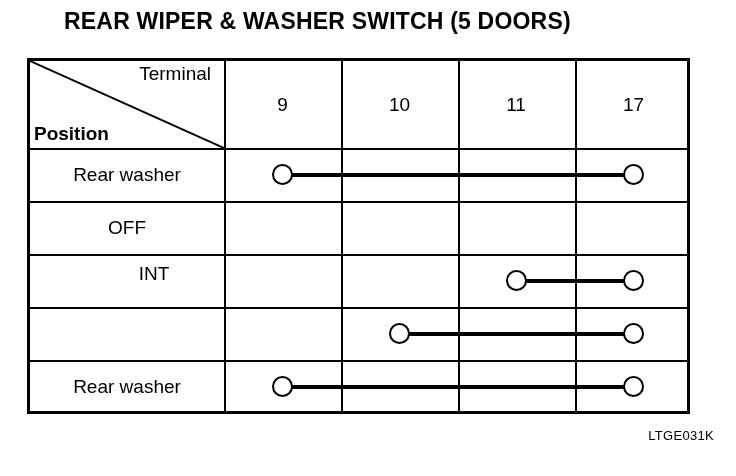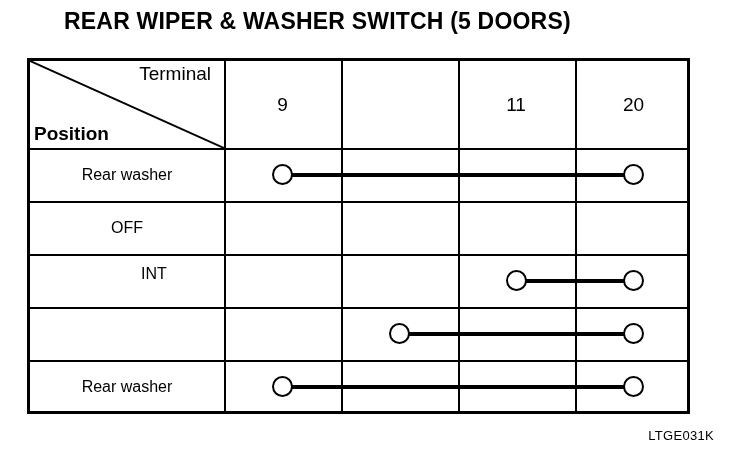--- a/index.html
+++ b/index.html
@@ -99,21 +99,21 @@
   }
 
   
   .row-label {
     position: absolute;
     left: 0;
     width: 194px;
     display: flex;
     align-items: center;
     justify-content: center;
-    font-size: 16px;
+    font-size: 19px;
   }
 
   
   .node {
     position: absolute;
     width: 21px;
     height: 21px;
     margin-left: -10.5px;
     margin-top: -10.5px;
     border: 2.5px solid #000;
@@ -156,22 +156,23 @@
   <div class="vline" style="left: 194px;"></div>
       <div class="vline" style="left: 311px;"></div>
       <div class="vline" style="left: 428px;"></div>
       <div class="vline" style="left: 545px;"></div>
       <div class="hline" style="top: 87px;"></div>
       <div class="hline" style="top: 140px;"></div>
       <div class="hline" style="top: 193px;"></div>
       <div class="hline" style="top: 246px;"></div>
       <div class="hline" style="top: 299px;"></div>
       <div class="col-head" style="left: 194px; width: 117px;">9</div>
+      <div class="col-head" style="left: 311px; width: 117px;">10</div>
       <div class="col-head" style="left: 428px; width: 116px;">11</div>
-      <div class="col-head" style="left: 545px; width: 117px;">20</div>
+      <div class="col-head" style="left: 545px; width: 117px;">17</div>
       <div class="row-label" style="top: 87px; height: 53px;">Rear washer</div>
       <div class="wire" style="left: 252.5px; width: 351px; top: 113.5px;"></div>
       <div class="node" style="left: 252.5px; top: 113.5px;"></div>
       <div class="node" style="left: 603.5px; top: 113.5px;"></div>
       <div class="row-label" style="top: 140px; height: 53px;">OFF</div>
       <div class="row-label" style="top: 186px; height: 53px; padding-left: 27px;">INT</div>
       <div class="wire" style="left: 486.5px; width: 117px; top: 219.5px;"></div>
       <div class="node" style="left: 486.5px; top: 219.5px;"></div>
       <div class="node" style="left: 603.5px; top: 219.5px;"></div>
       <div class="wire" style="left: 369.5px; width: 234px; top: 272.5px;"></div>

